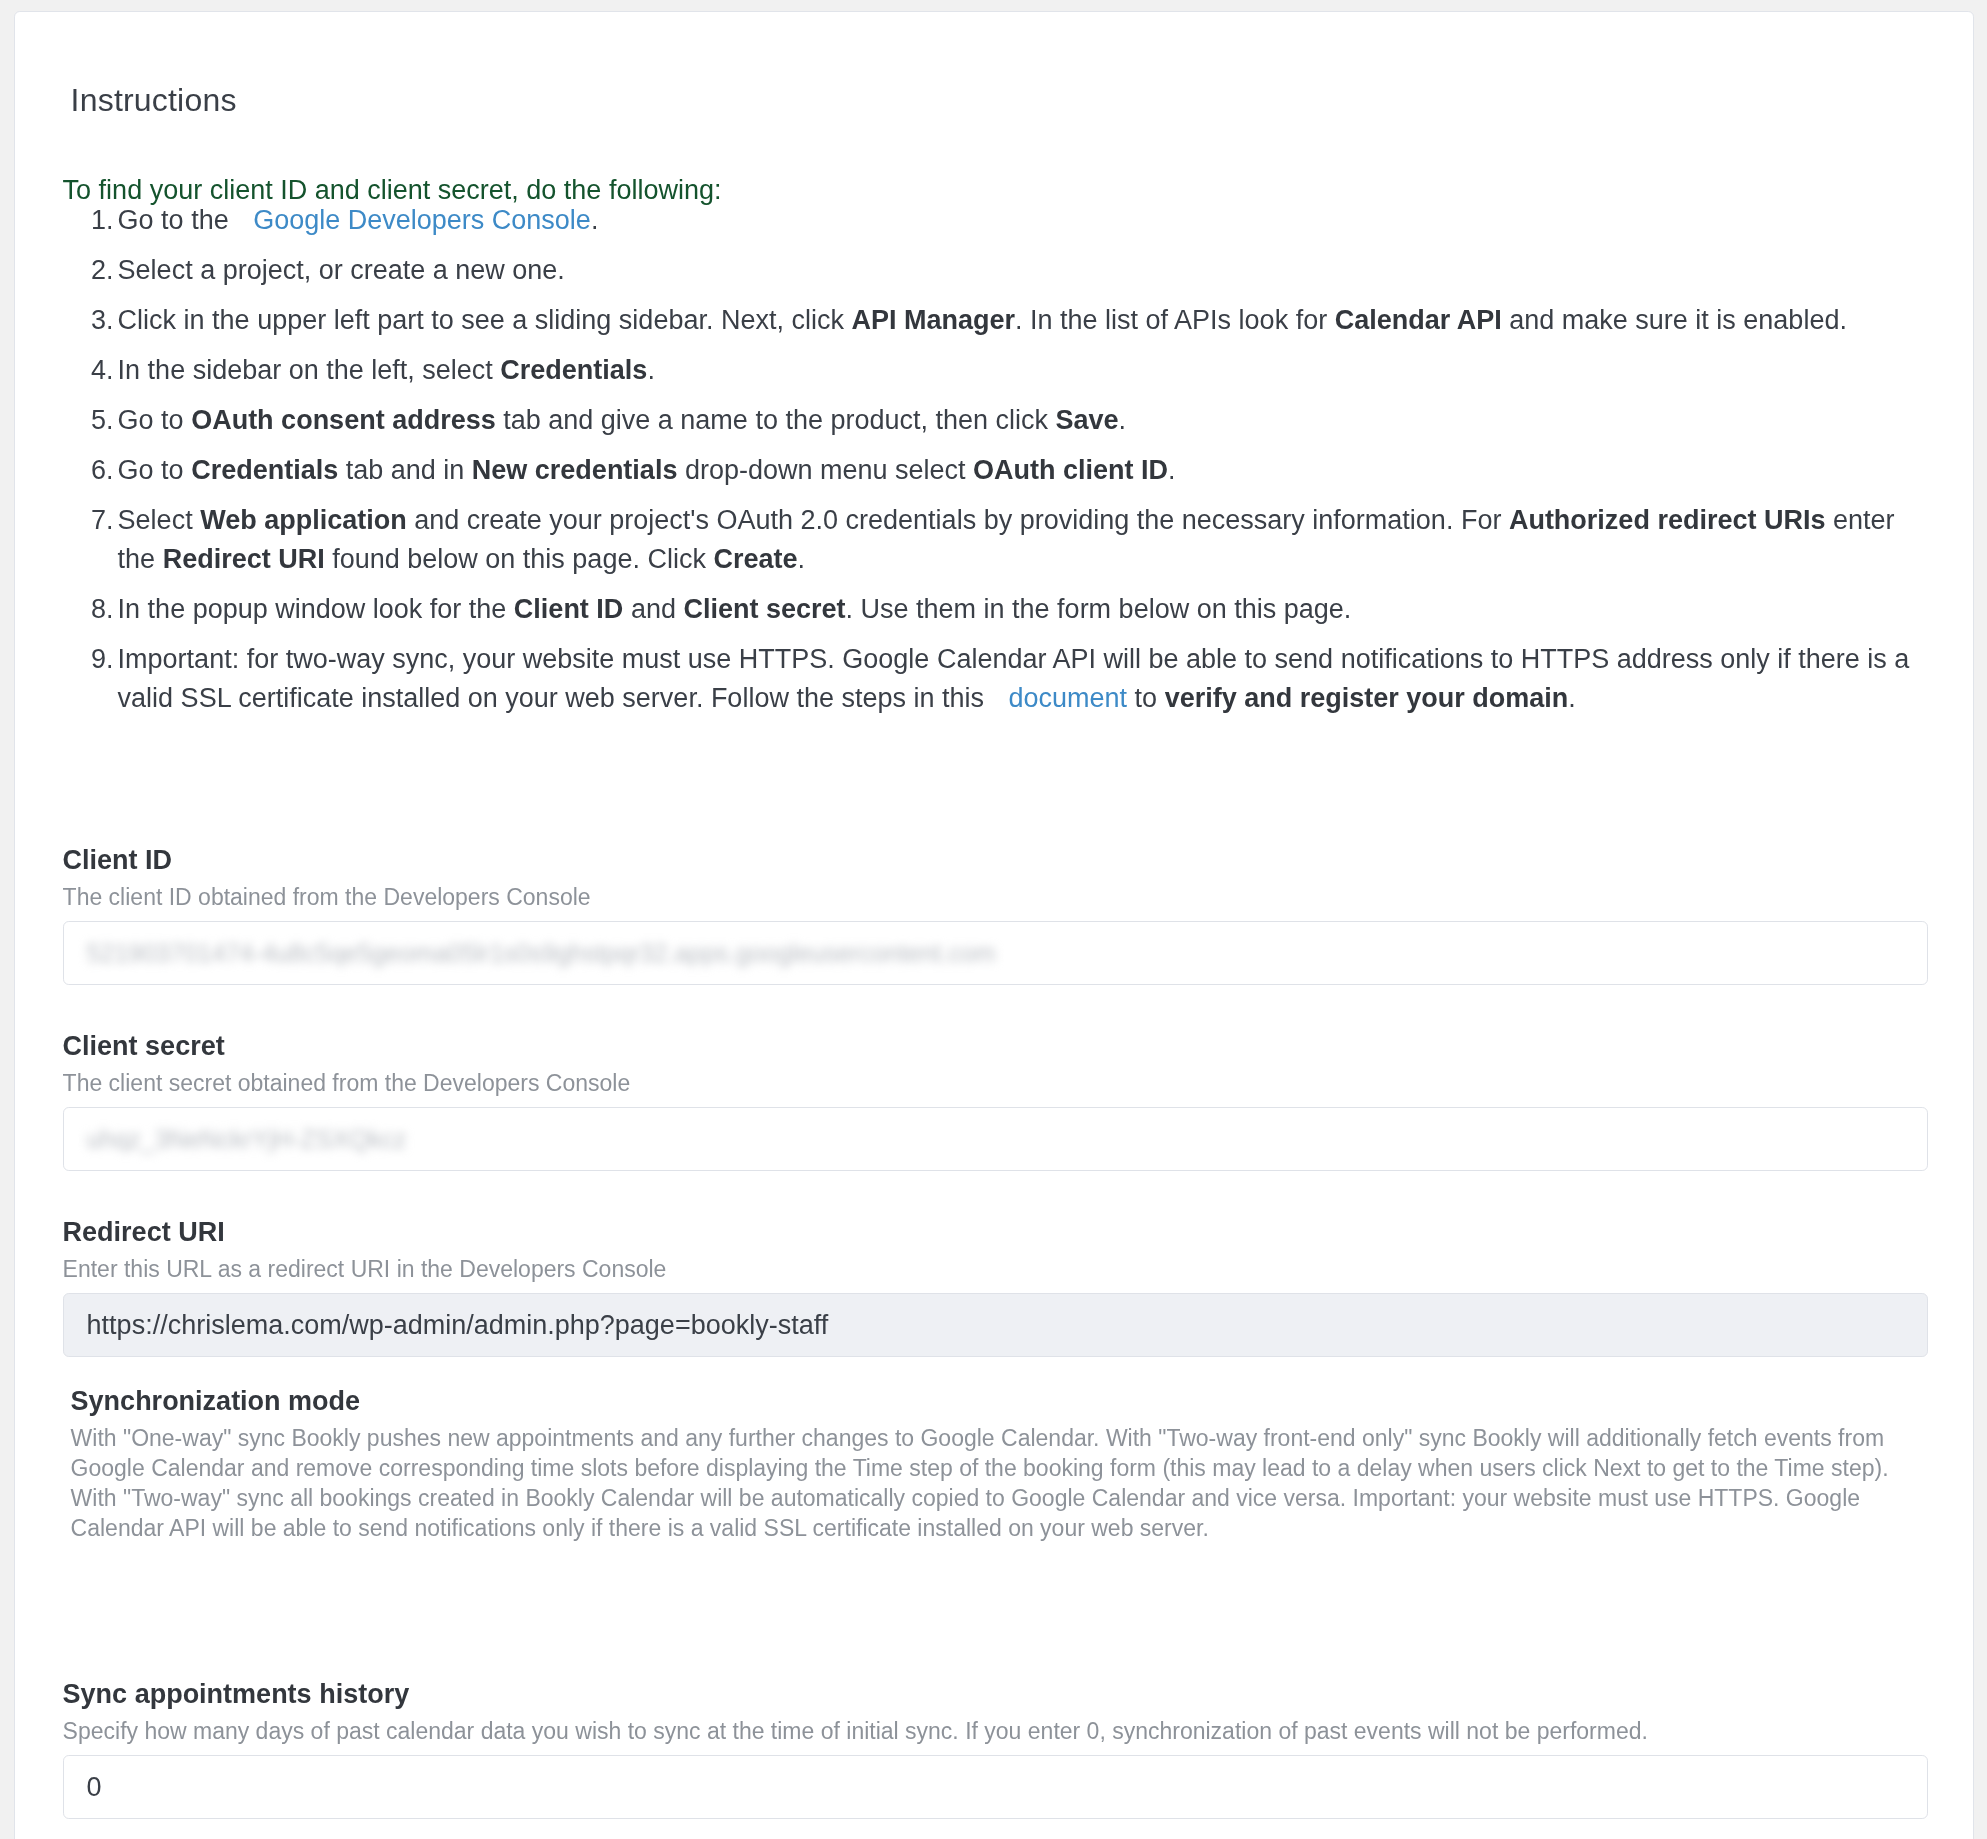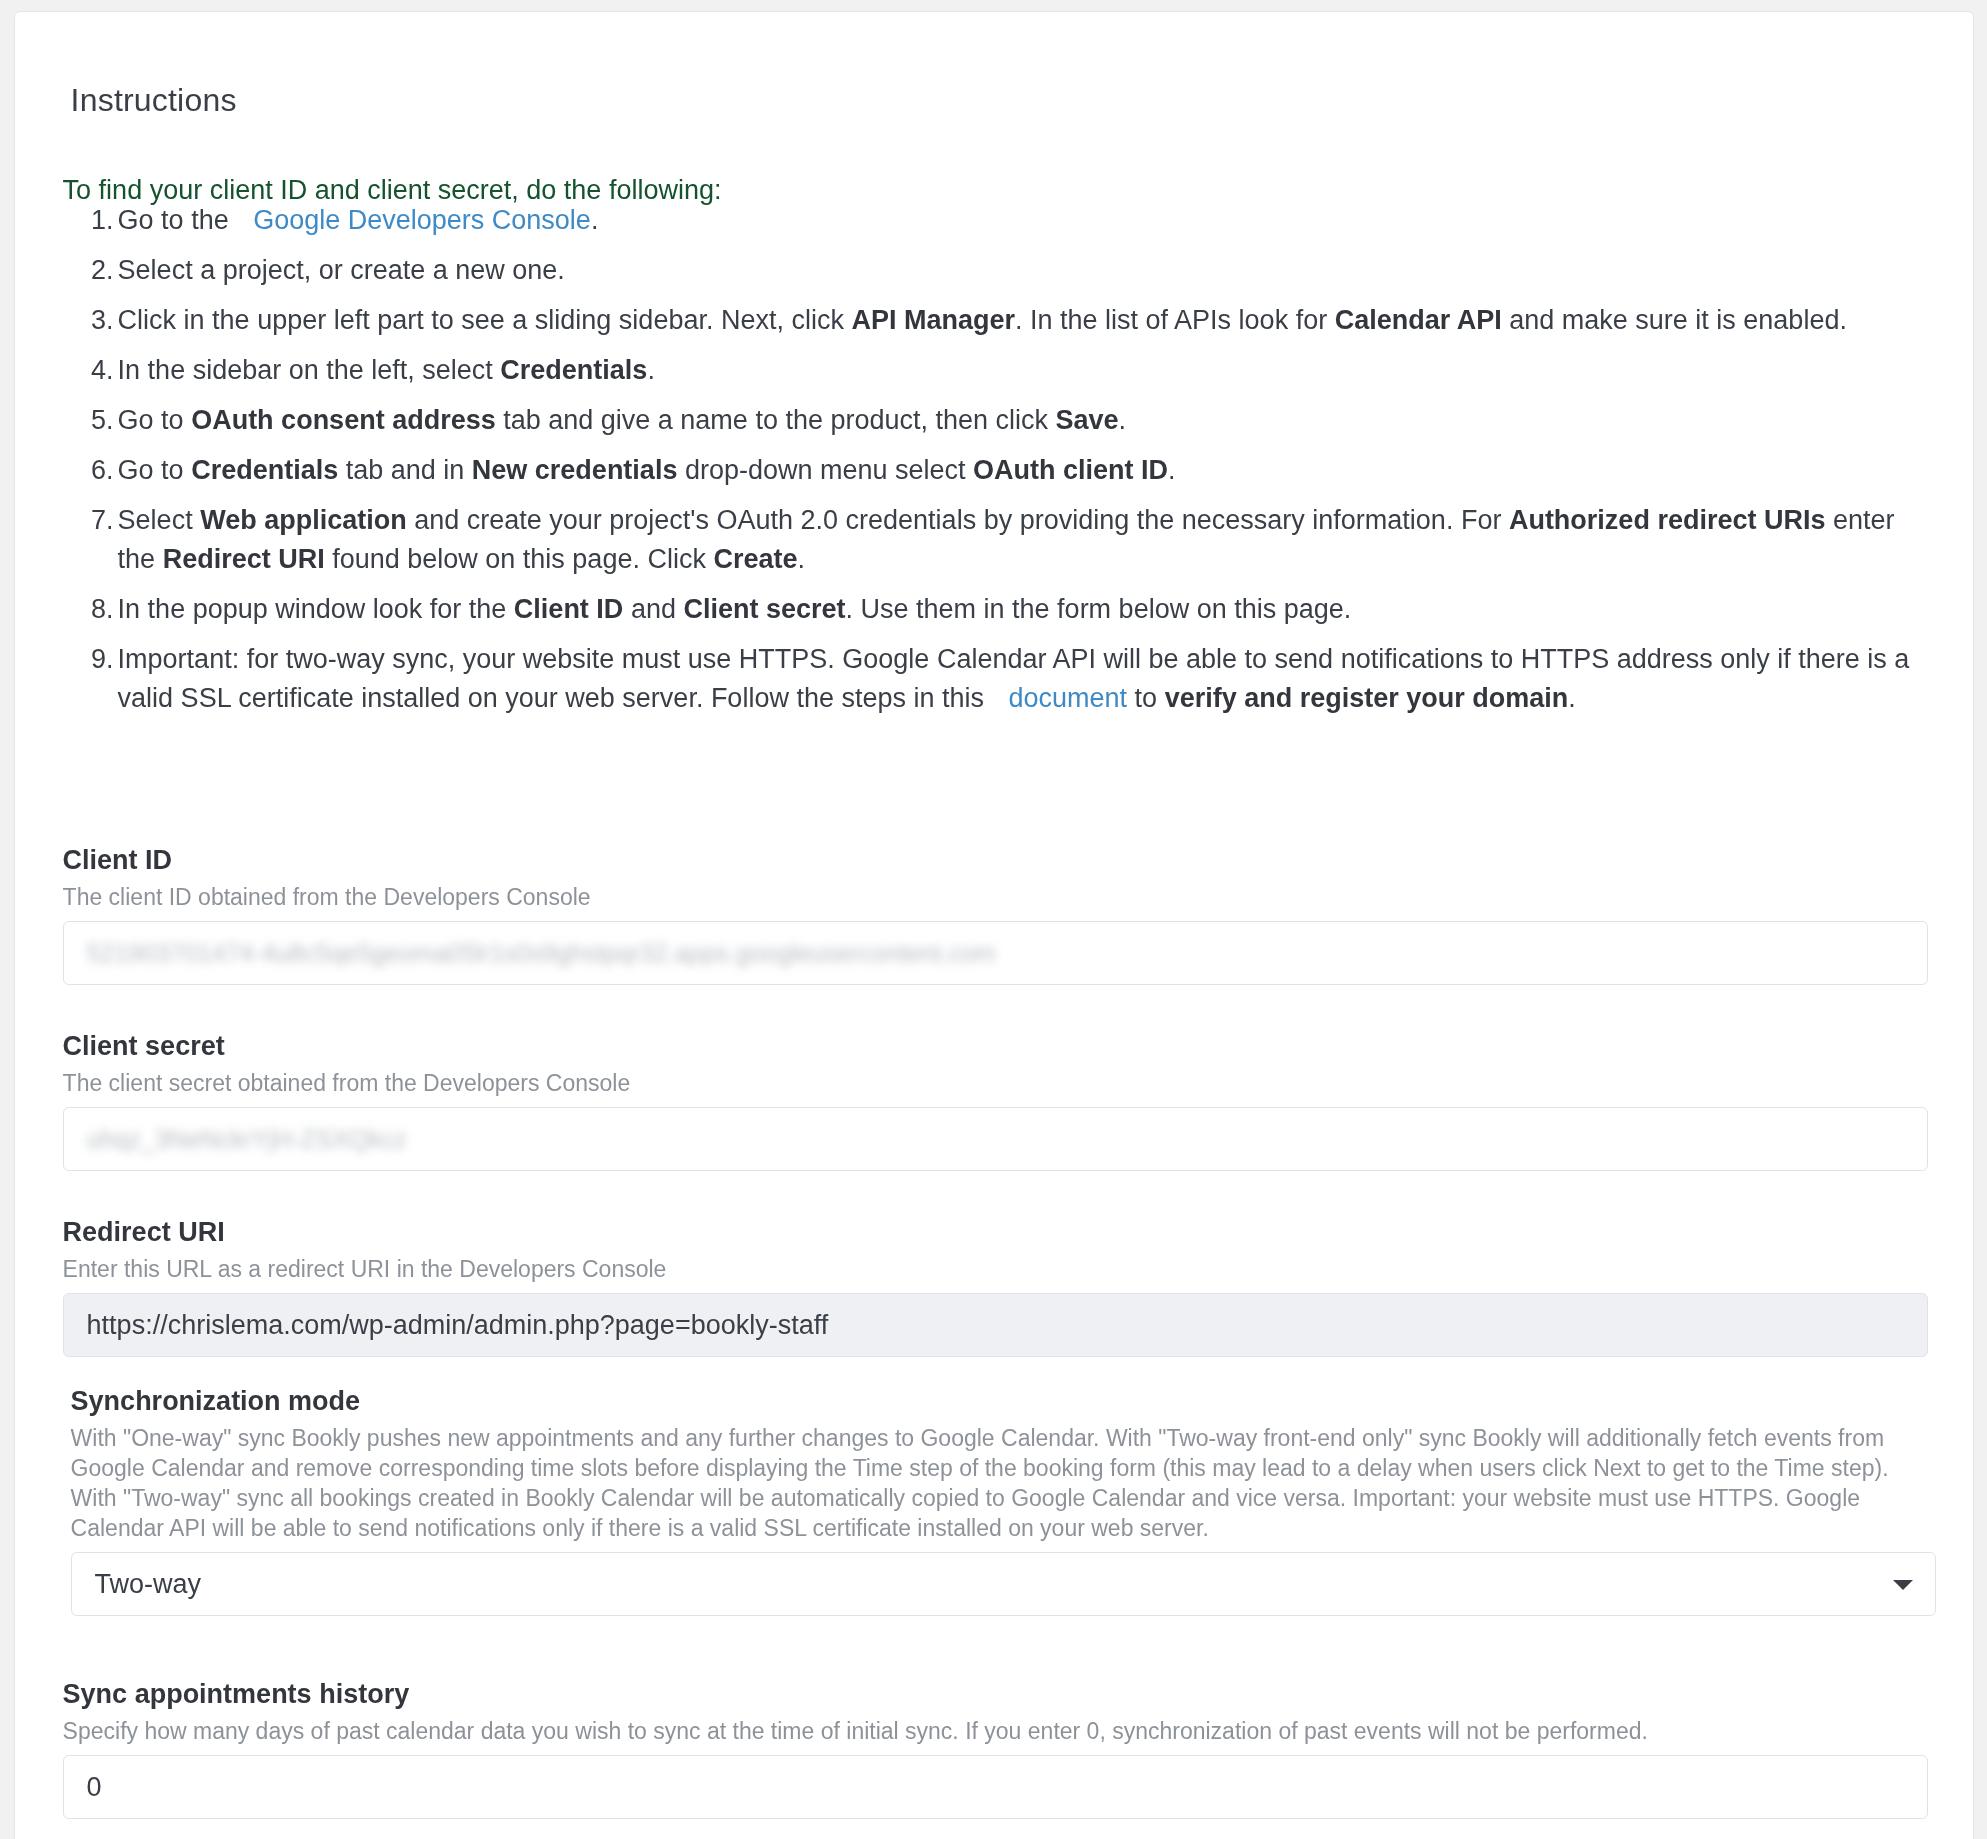--- a/index.html
+++ b/index.html
@@ -122,24 +122,20 @@
       <div class="label">Redirect URI</div>
       <div class="desc">Enter this URL as a redirect URI in the Developers Console</div>
       <div class="input readonly">
         <span>https://chrislema.com/wp-admin/admin.php?page=bookly-staff</span>
       </div>
     </div>
 
     <div class="field" style="top:1372px;margin-left:8px;">
       <div class="label">Synchronization mode</div>
       <div class="desc">With "One-way" sync Bookly pushes new appointments and any further changes to Google Calendar. With "Two-way front-end only" sync Bookly will additionally fetch events from Google Calendar and remove corresponding time slots before displaying the Time step of the booking form (this may lead to a delay when users click Next to get to the Time step). With "Two-way" sync all bookings created in Bookly Calendar will be automatically copied to Google Calendar and vice versa. Important: your website must use HTTPS. Google Calendar API will be able to send notifications only if there is a valid SSL certificate installed on your web server.</div>
-      <div class="input">
-        <span>Two-way</span>
-        <span class="caret"></span>
-      </div>
     </div>
 
     <div class="field" style="top:1665px;">
       <div class="label">Sync appointments history</div>
       <div class="desc">Specify how many days of past calendar data you wish to sync at the time of initial sync. If you enter 0, synchronization of past events will not be performed.</div>
       <div class="input">
         <span>0</span>
       </div>
     </div>
 

